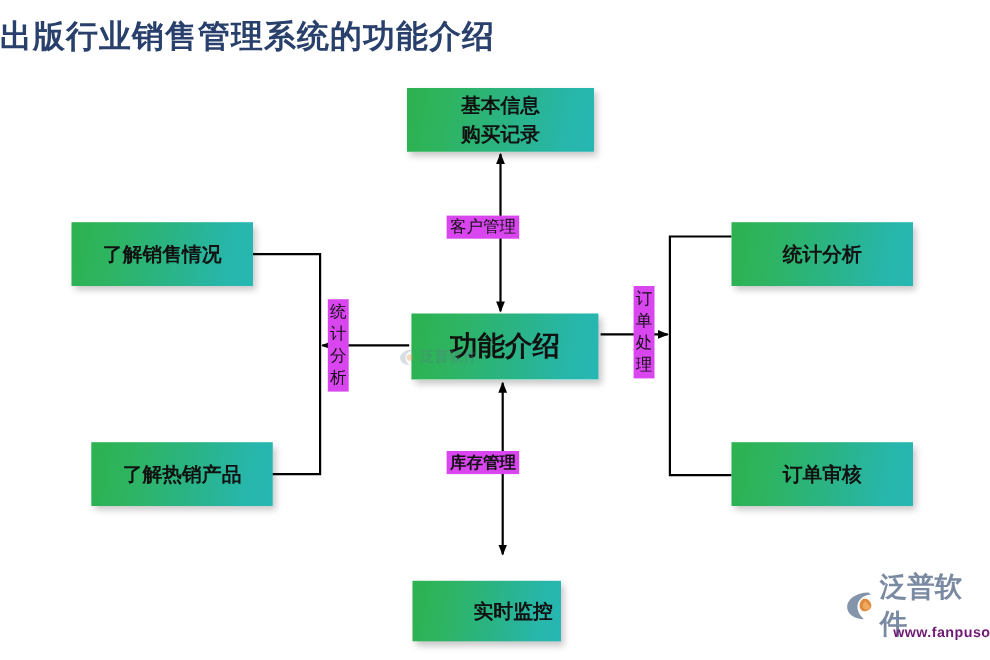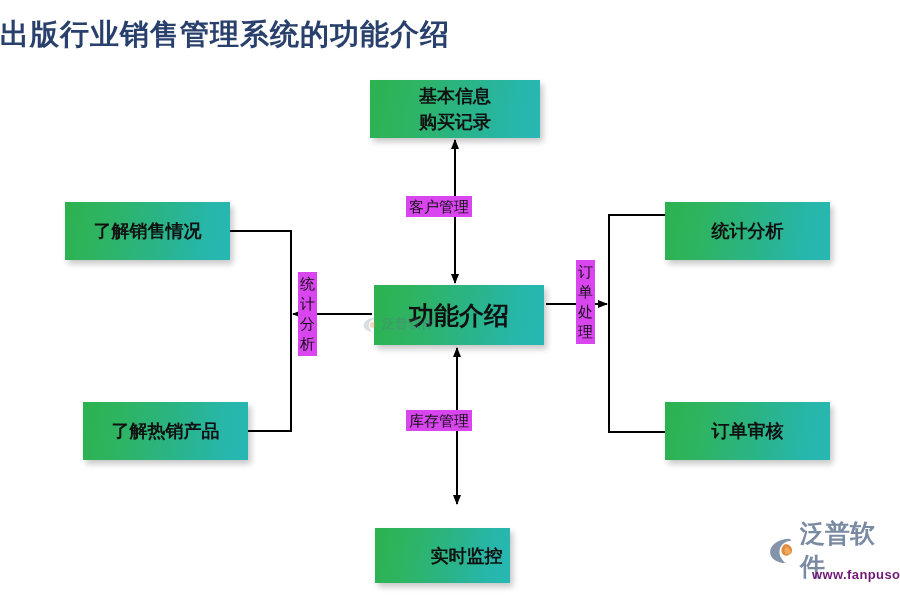--- a/index.html
+++ b/index.html
@@ -183,21 +183,21 @@
   <div class="node" style="left:665px; top:402px; width:165px; height:58px;">
     <span>订单审核</span>
   </div>
 
   <div class="node" style="left:375px; top:528px; width:135px; height:55px;padding-left:48px;">
     <span>实时监控</span>
   </div>
 
   <div class="edge-label" style="left:406px; top:196px;">客户管理</div>
 
-  <div class="edge-label" style="left:406px; top:410px;">库存管理</div>
+  <div class="edge-label" style="left:406px; top:410px;font-weight:bold;">库存管理</div>
 
   <div class="edge-label vertical" style="left:298px; top:272px;">统计分析</div>
 
   <div class="edge-label vertical" style="left:576px; top:260px;">订单处理</div>
 
   <div id="center-watermark">
     <svg width="17" height="17" viewBox="0 0 40 40">
       <path d="M30,4 C14,4 4,13 4,22 C4,31 13,37 24,37 C20,33 16,29 16,22 C16,14 22,8 33,7 z" fill="#8494ab"></path>
       <circle cx="25" cy="21" r="7" fill="#e08a3c"></circle>
     </svg>

